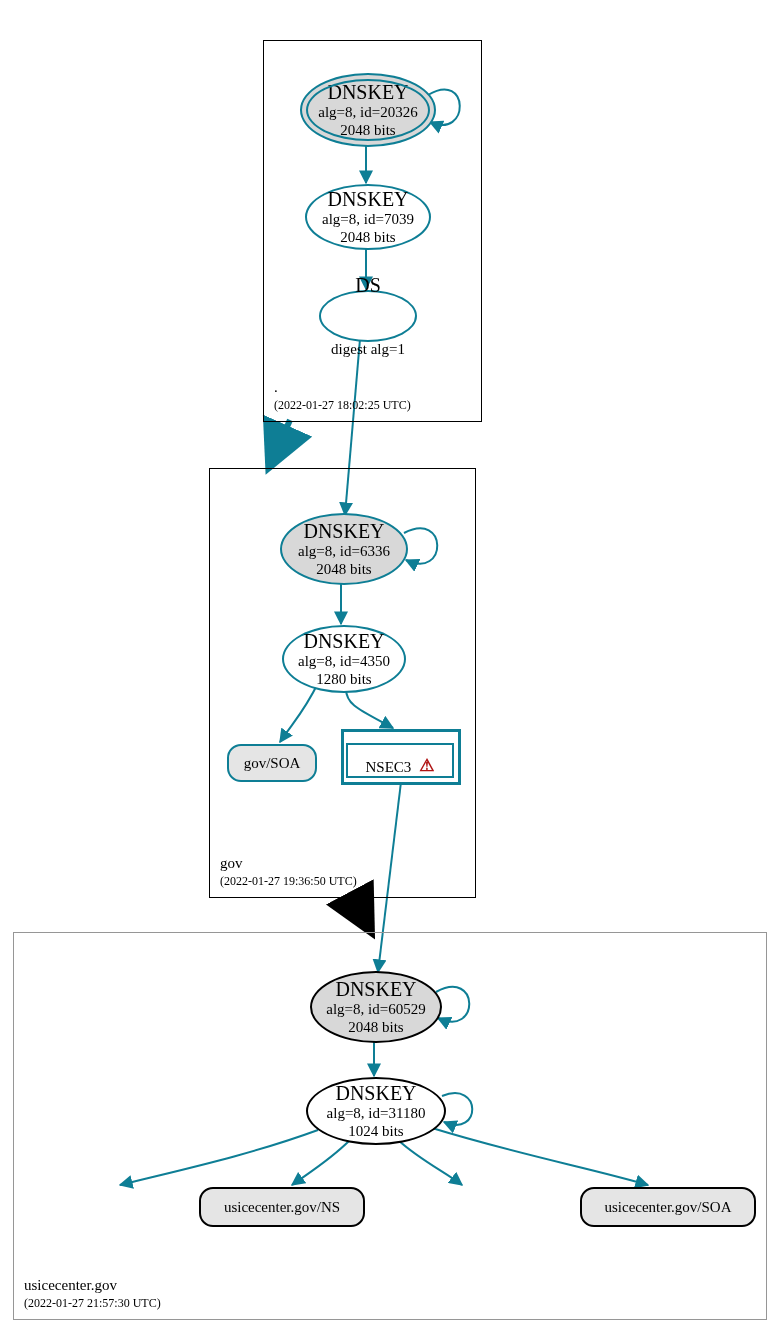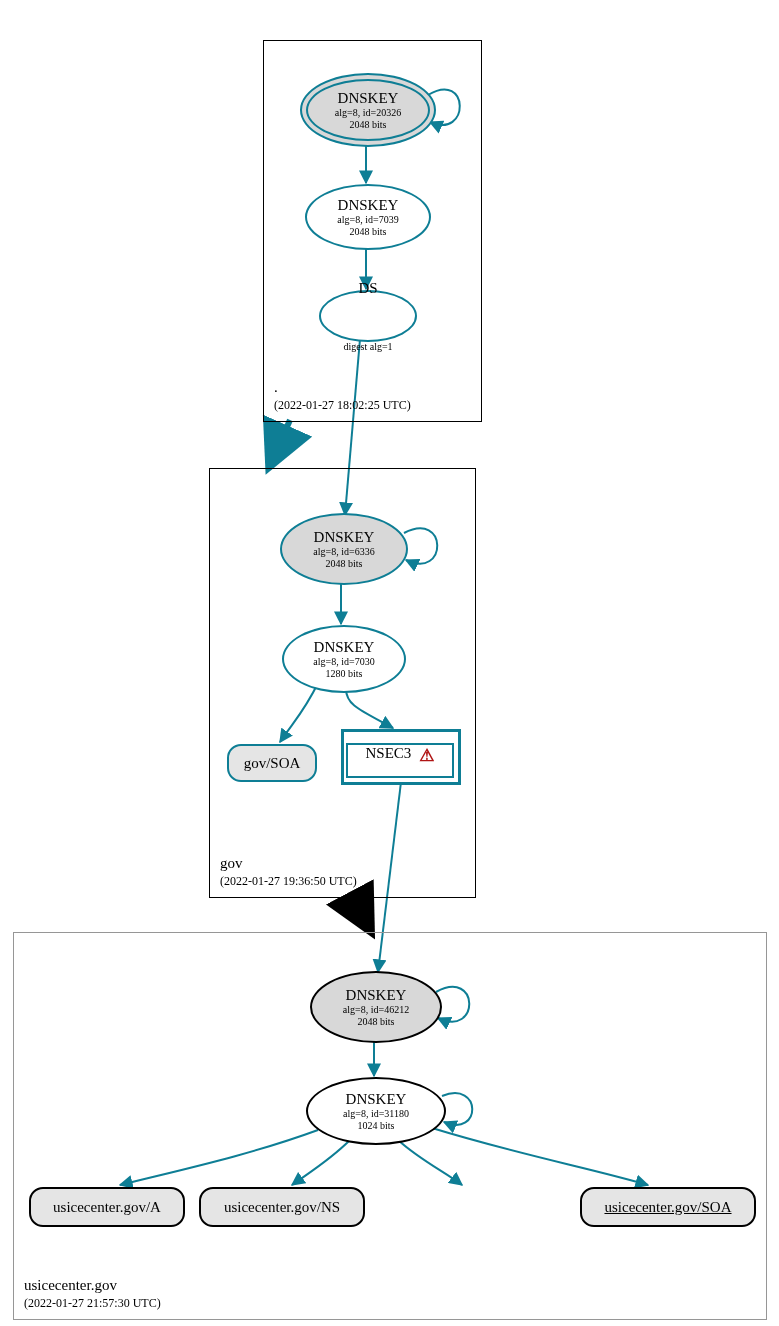--- a/index.html
+++ b/index.html
@@ -57,22 +57,22 @@
     content: "";
     position: absolute;
     left: 4px; right: 4px; top: 4px; bottom: 4px;
     border: 2px solid;
     border-color: inherit;
     border-radius: 50%;
     pointer-events: none;
   }
   .teal { border-color: #0e7e95; color: #000000; }
   .black { border-color: #000000; }
-  .ellipse .title { font-size: 15px; }
-  .ellipse .sub   { font-size: 10px; }
+  .ellipse .title { font-size: 20px; }
+  .ellipse .sub   { font-size: 15px; }
 
   .rr {
     position: absolute;
     display: flex;
     align-items: center;
     justify-content: center;
     border: 2px solid #000000;
     border-radius: 14px;
     background: #e5e5e5;
     font-size: 15px;
@@ -91,21 +91,21 @@
     background: #ffffff;
     width: 114px; height: 50px;
   }
   .nsec-inner {
     position: absolute;
     left: 5px; top: 14px;
     width: 104px; height: 31px;
     border: 2px solid #0e7e95;
     background: #ffffff;
     display: flex;
-    align-items: flex-start;
+    align-items: flex-end;
     justify-content: center;
     gap: 8px;
     font-size: 15px;
   }
   .nsec-inner .warn {
     color: #b01414;
     font-size: 17px;
     font-weight: bold;
   }
 </style>
@@ -191,21 +191,21 @@
       <div class="ts">(2022-01-27 19:36:50 UTC)</div>
     </div>
   </div>
   <div class="node ellipse ksk teal" style="left:280px; top:513px; width:124px; height:68px;">
     <div class="title">DNSKEY</div>
     <div class="sub">alg=8, id=6336</div>
     <div class="sub">2048 bits</div>
   </div>
   <div class="node ellipse teal" style="left:282px; top:625px; width:120px; height:64px; background:#fff;">
     <div class="title">DNSKEY</div>
-    <div class="sub">alg=8, id=7030</div>
+    <div class="sub">alg=8, id=4350</div>
     <div class="sub">1280 bits</div>
   </div>
   <div class="rr teal" style="left:227px; top:744px; width:86px; height:34px;">
     <span>gov/SOA</span>
   </div>
   <div class="nsec-wrap" style="left:341px; top:729px; width:120px; height:56px;">
     <div class="nsec-outer"></div>
     <div class="nsec-inner">
       <span>NSEC3</span>
       <span class="warn">⚠</span>
@@ -213,31 +213,28 @@
   </div>
 
   <div class="zone light" style="left:13px; top:932px; width:752px; height:386px;">
     <div class="zone-label">
       <div class="name">usicecenter.gov</div>
       <div class="ts">(2022-01-27 21:57:30 UTC)</div>
     </div>
   </div>
   <div class="node ellipse ksk black" style="left:310px; top:971px; width:128px; height:68px;">
     <div class="title">DNSKEY</div>
-    <div class="sub">alg=8, id=46212</div>
+    <div class="sub">alg=8, id=60529</div>
     <div class="sub">2048 bits</div>
   </div>
   <div class="node ellipse black" style="left:306px; top:1077px; width:136px; height:64px; background:#fff;">
     <div class="title">DNSKEY</div>
     <div class="sub">alg=8, id=31180</div>
     <div class="sub">1024 bits</div>
   </div>
-  <div class="rr" style="left:29px;  top:1187px; width:152px; height:36px;">
-    <span>usicecenter.gov/A</span>
-  </div>
   <div class="rr" style="left:199px; top:1187px; width:162px; height:36px;">
     <span>usicecenter.gov/NS</span>
   </div>
-  <div class="rr" style="left:580px; top:1187px; width:172px; height:36px;text-decoration:underline;">
+  <div class="rr" style="left:580px; top:1187px; width:172px; height:36px;">
     <span>usicecenter.gov/SOA</span>
   </div>
 
 </div>
 
 </body></html>

